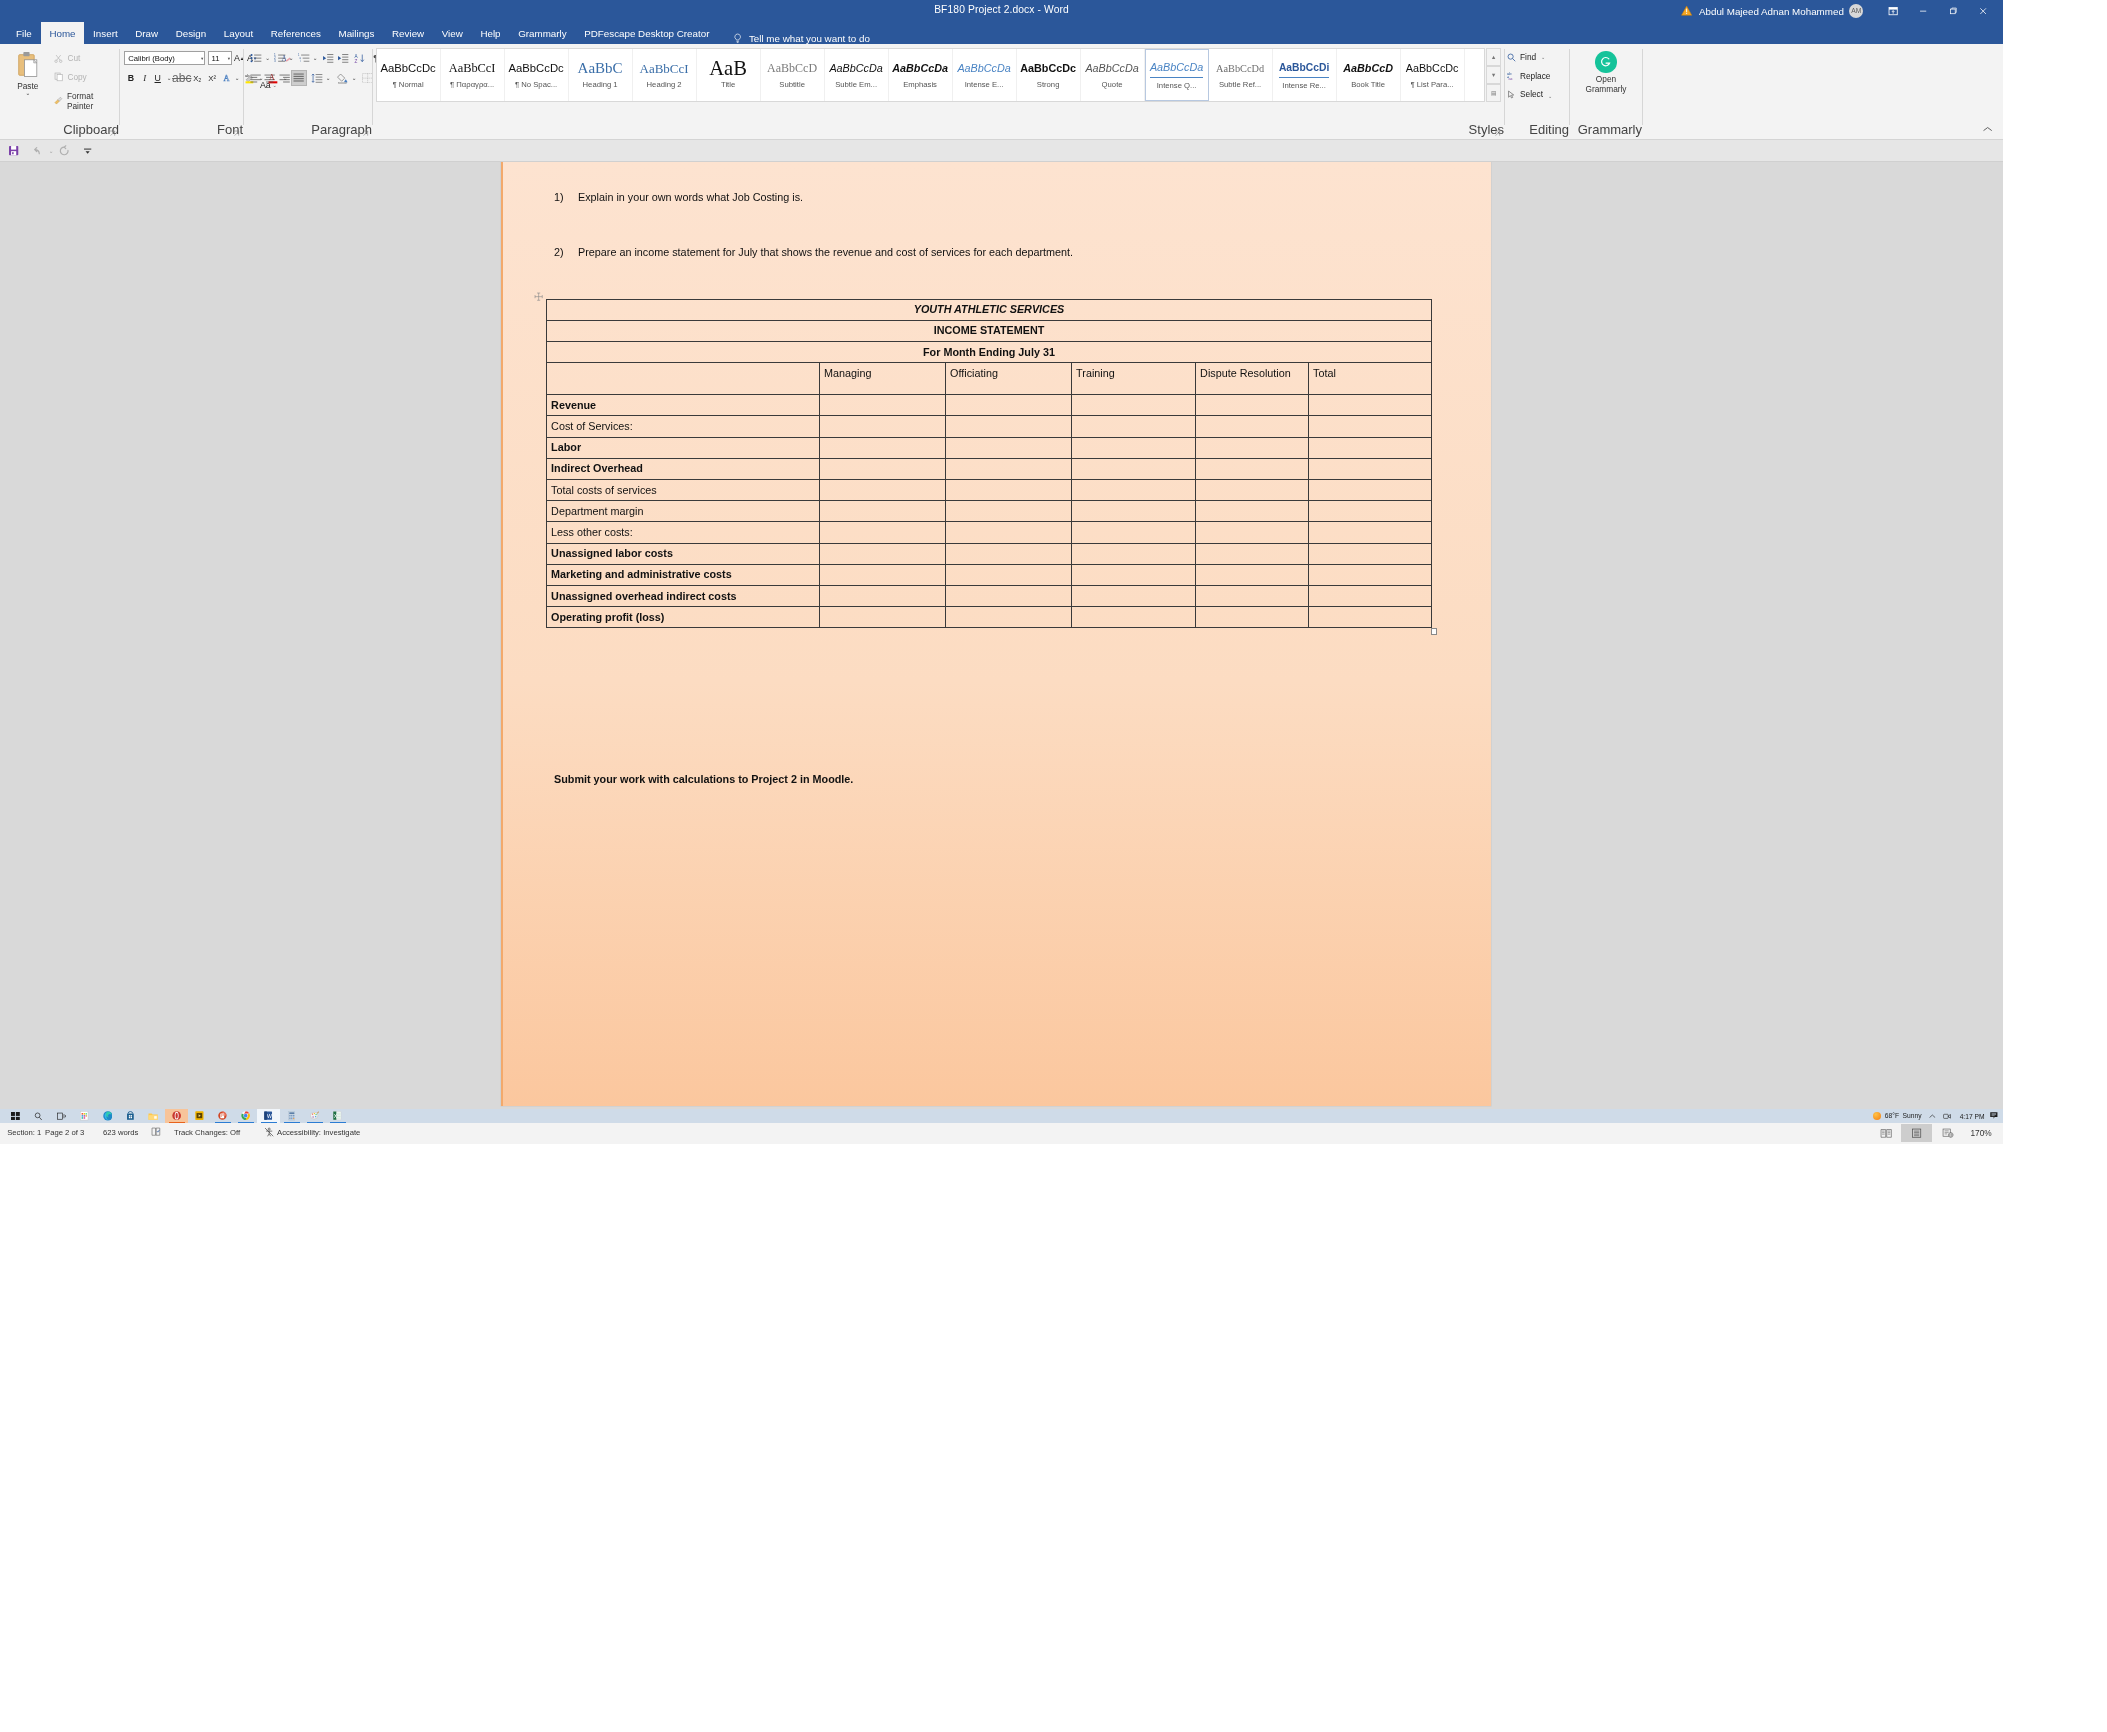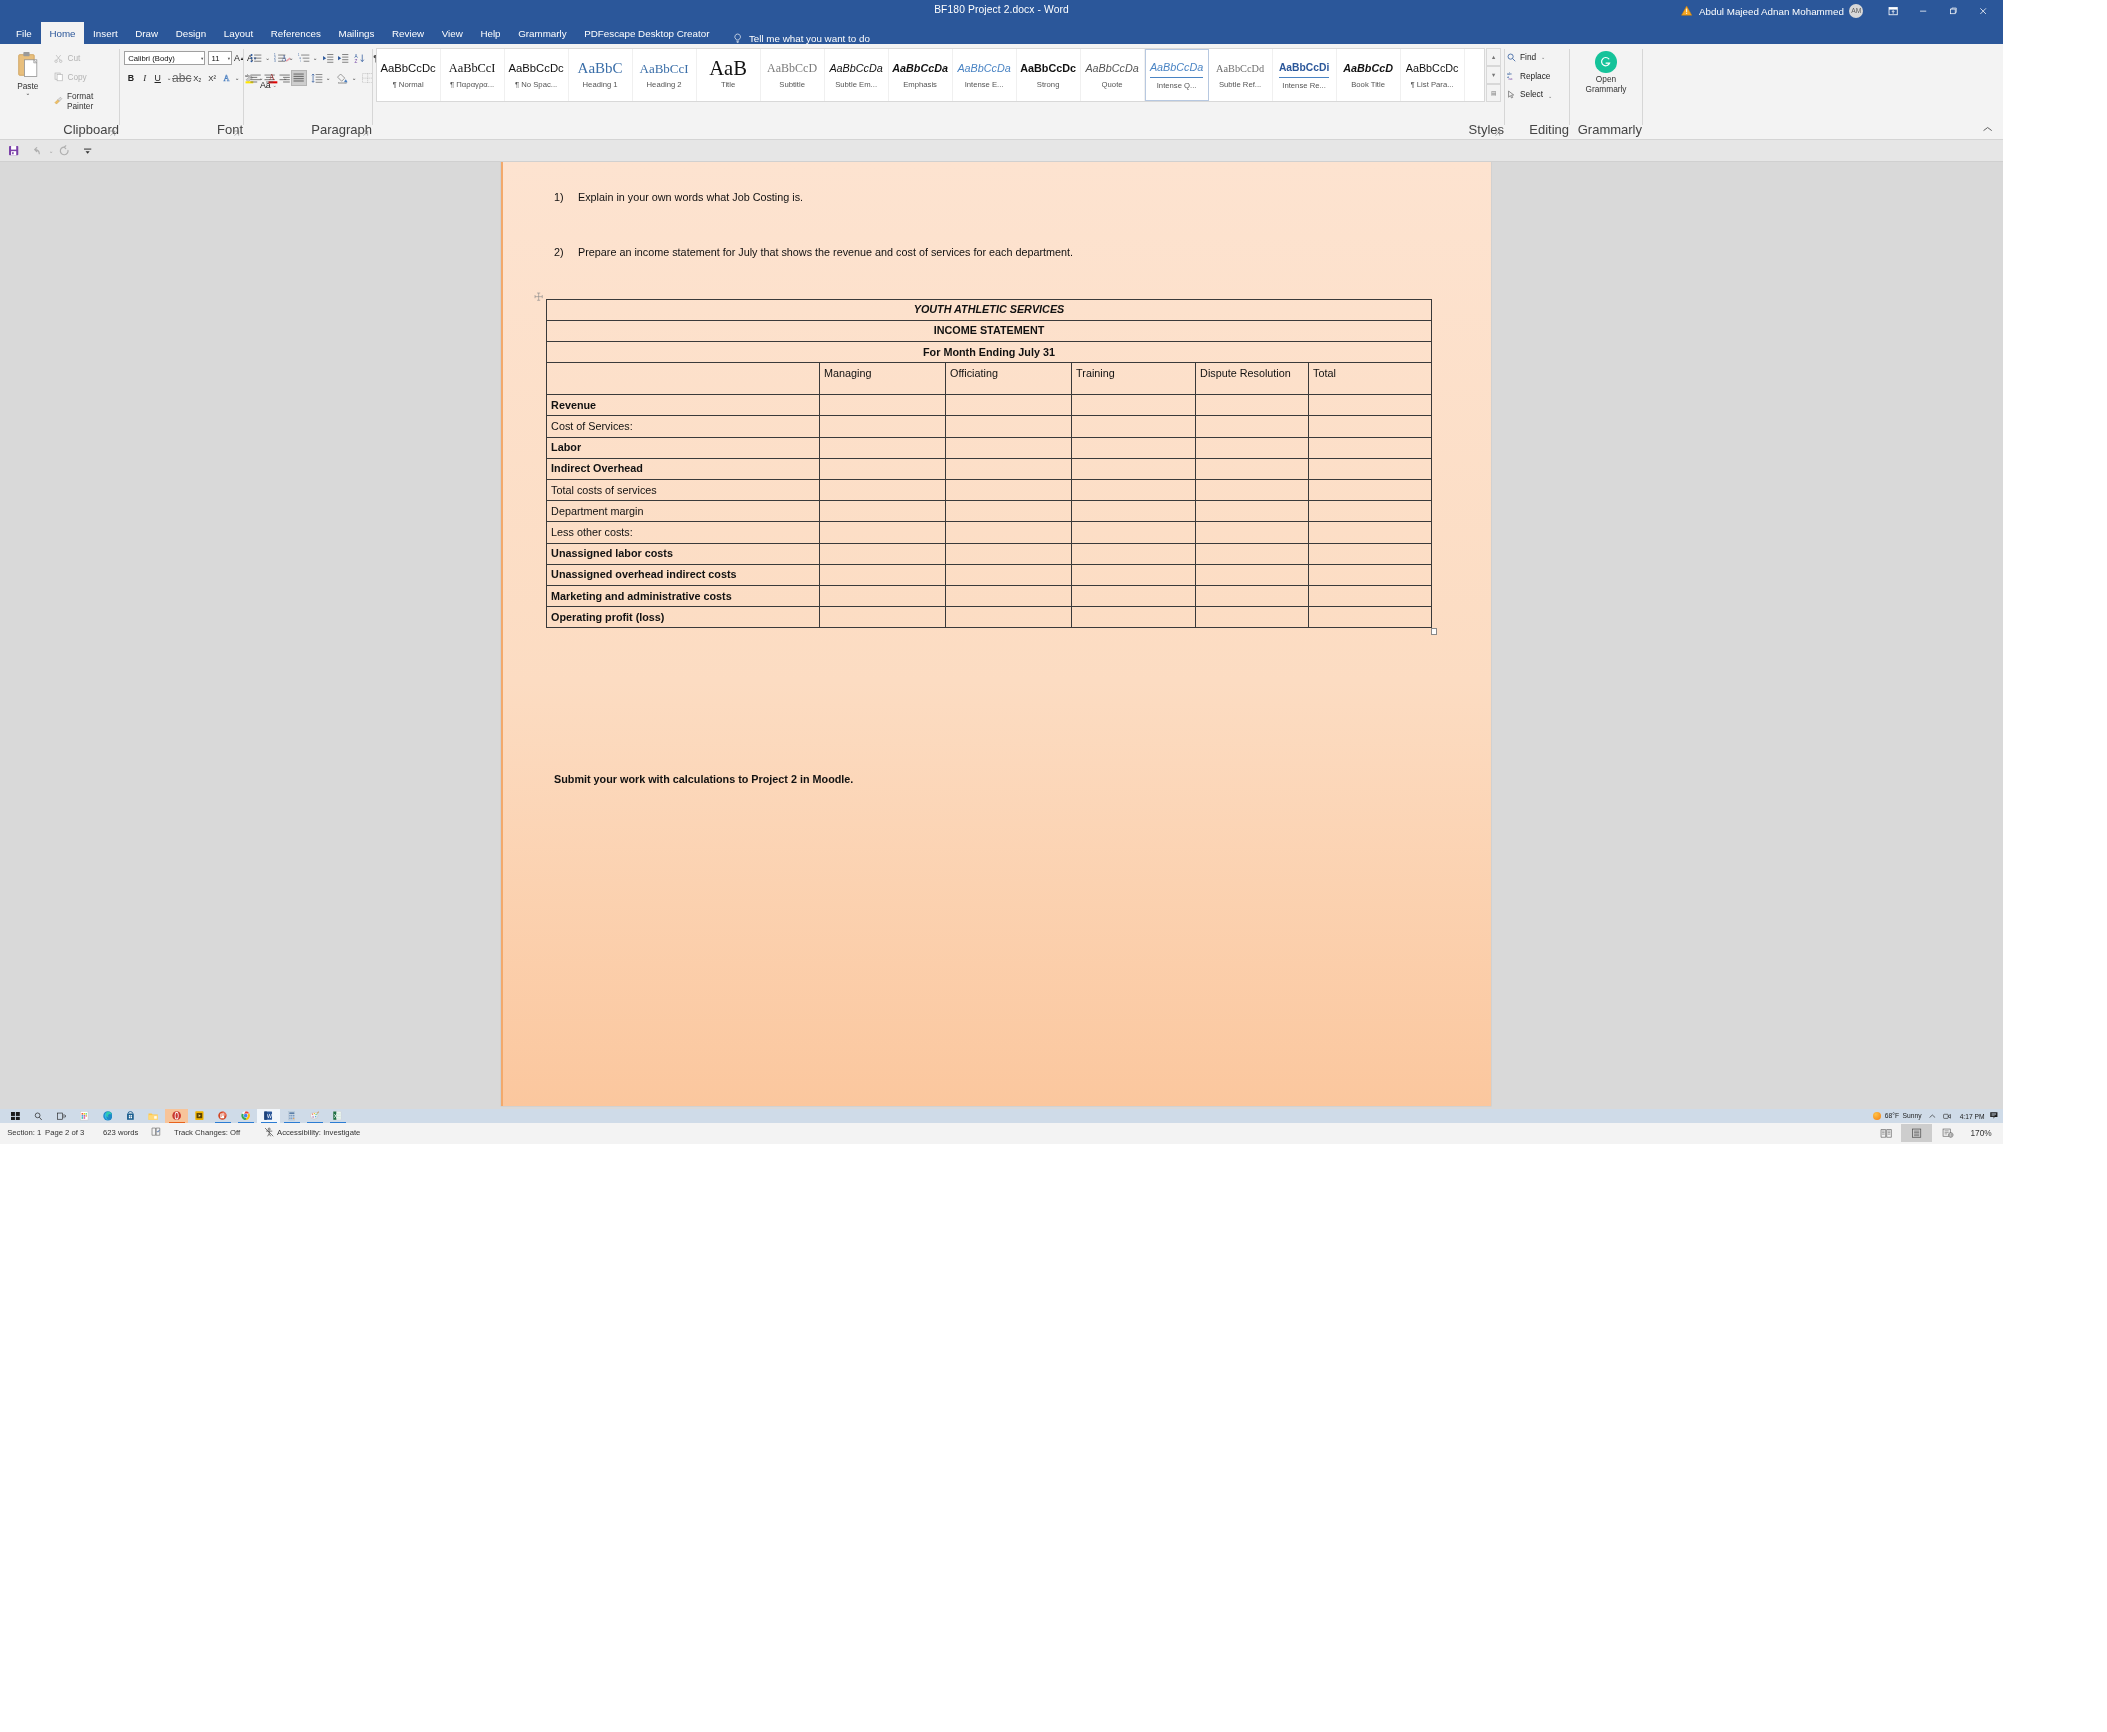--- a/index.html
+++ b/index.html
@@ -750,29 +750,29 @@
               </tr>
               <tr>
                 <td class="b pad1">Unassigned labor costs</td>
                 <td>&nbsp;</td>
                 <td>&nbsp;</td>
                 <td>&nbsp;</td>
                 <td>&nbsp;</td>
                 <td>&nbsp;</td>
               </tr>
               <tr>
+                <td class="b pad1">Marketing and administrative costs</td>
+                <td>&nbsp;</td>
+                <td>&nbsp;</td>
+                <td>&nbsp;</td>
+                <td>&nbsp;</td>
+                <td>&nbsp;</td>
+              </tr>
+              <tr>
                 <td class="b pad1">Unassigned overhead indirect costs</td>
-                <td>&nbsp;</td>
-                <td>&nbsp;</td>
-                <td>&nbsp;</td>
-                <td>&nbsp;</td>
-                <td>&nbsp;</td>
-              </tr>
-              <tr>
-                <td class="b pad1">Marketing and administrative costs</td>
                 <td>&nbsp;</td>
                 <td>&nbsp;</td>
                 <td>&nbsp;</td>
                 <td>&nbsp;</td>
                 <td>&nbsp;</td>
               </tr>
               <tr>
                 <td class="b ">Operating profit (loss)</td>
                 <td>&nbsp;</td>
                 <td>&nbsp;</td>

